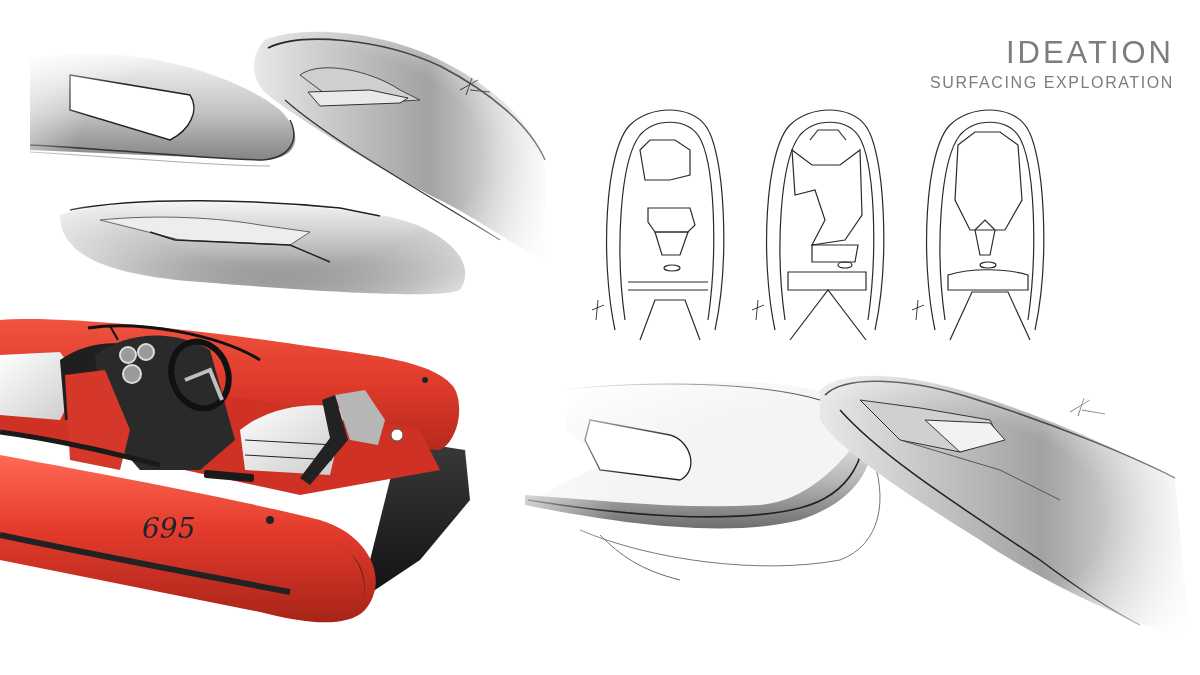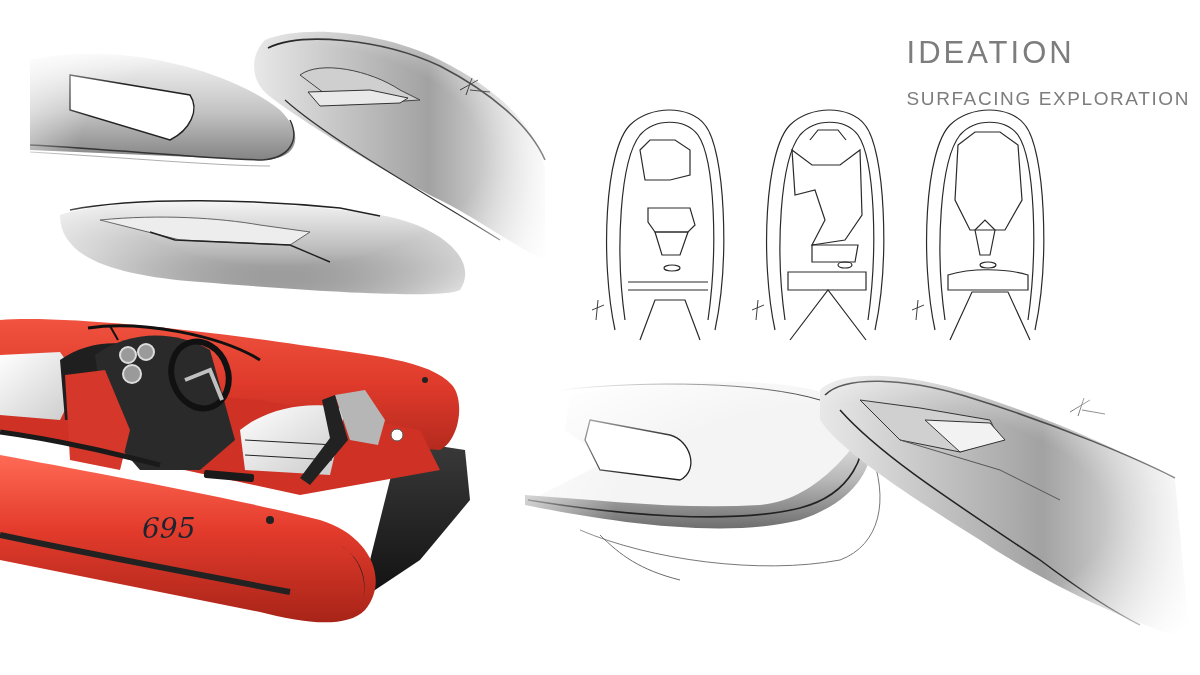--- a/index.html
+++ b/index.html
@@ -1,20 +1,20 @@
 <!DOCTYPE html>
 <html><head>
 <meta charset="utf-8">
 <style>
   html, body { margin:0; padding:0; }
   body { width:1200px; height:675px; background:#ffffff; position:relative; overflow:hidden;
          font-family:"Liberation Sans", sans-serif; }
-  .title-block { position:absolute; right:10px; top:36px; text-align:left; color:#7d7d7d; z-index:5; }
+  .title-block { position:absolute; right:26px; top:36px; text-align:right; color:#7d7d7d; z-index:5; }
   .title-main { font-size:31px; letter-spacing:3px; font-weight:400; line-height:34px; }
-  .title-sub { font-size:19px; letter-spacing:1.6px; line-height:22px; margin-top:18px; }
+  .title-sub { font-size:16px; letter-spacing:1.6px; line-height:22px; margin-top:2px; }
   svg.layer { position:absolute; left:0; top:0; }
 </style>
 </head>
 <body>
 
 <div class="title-block">
   <div class="title-main">IDEATION</div>
   <div class="title-sub">SURFACING EXPLORATION</div>
 </div>
 

